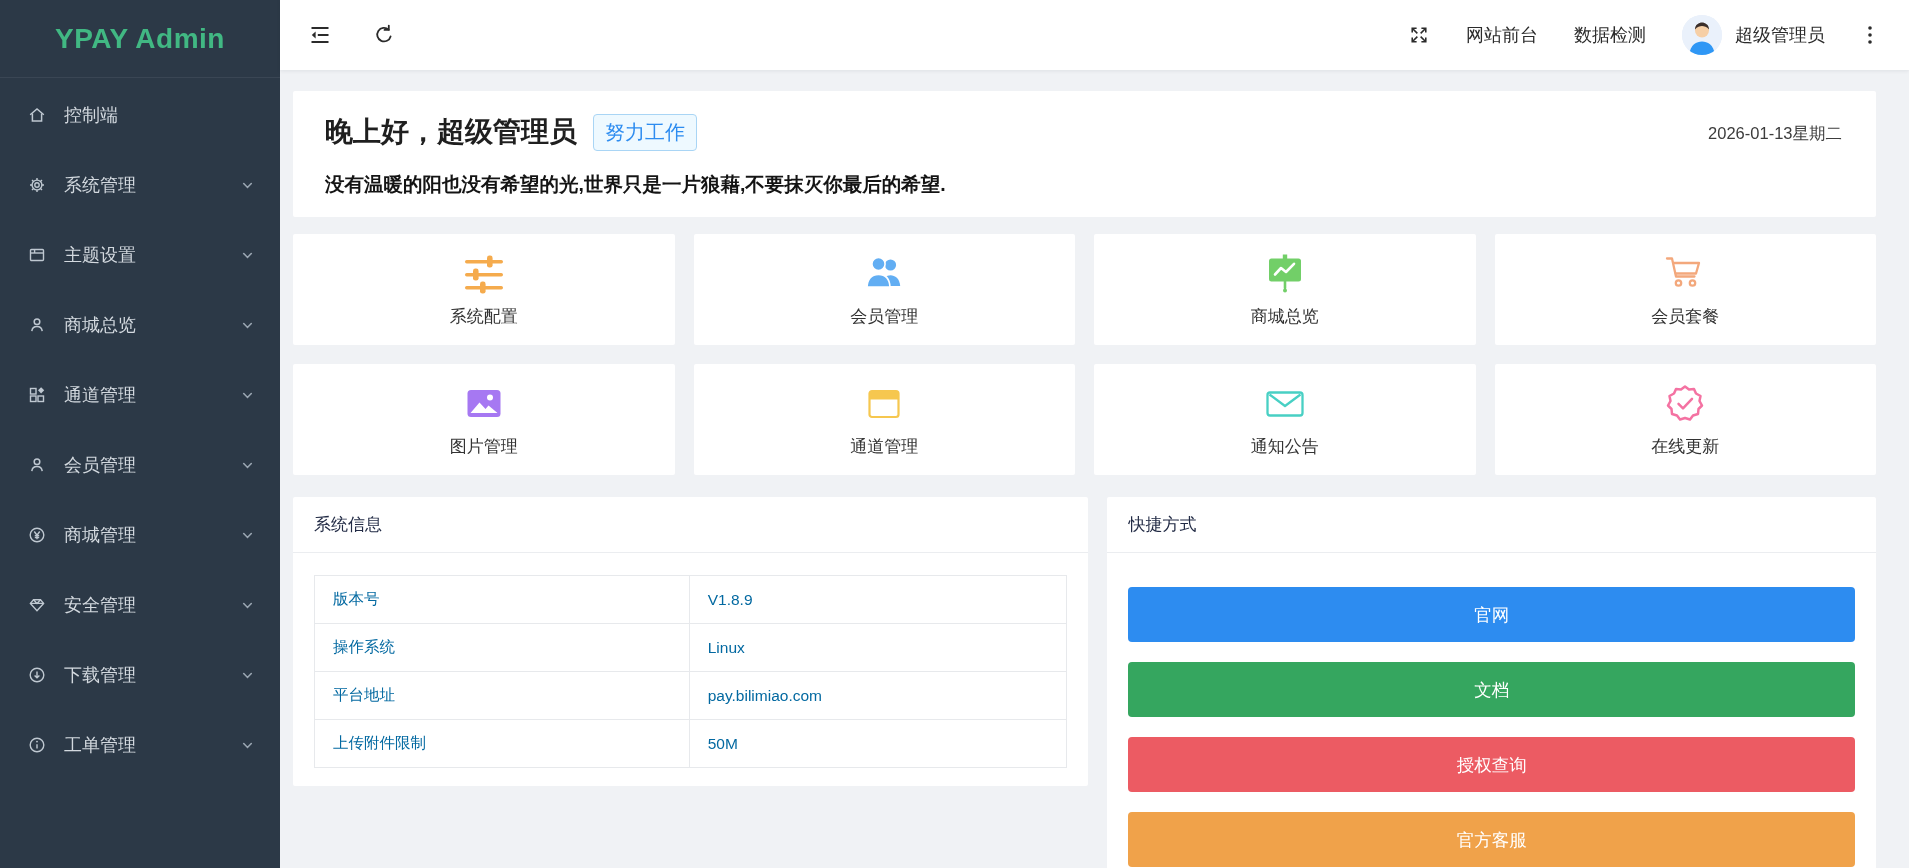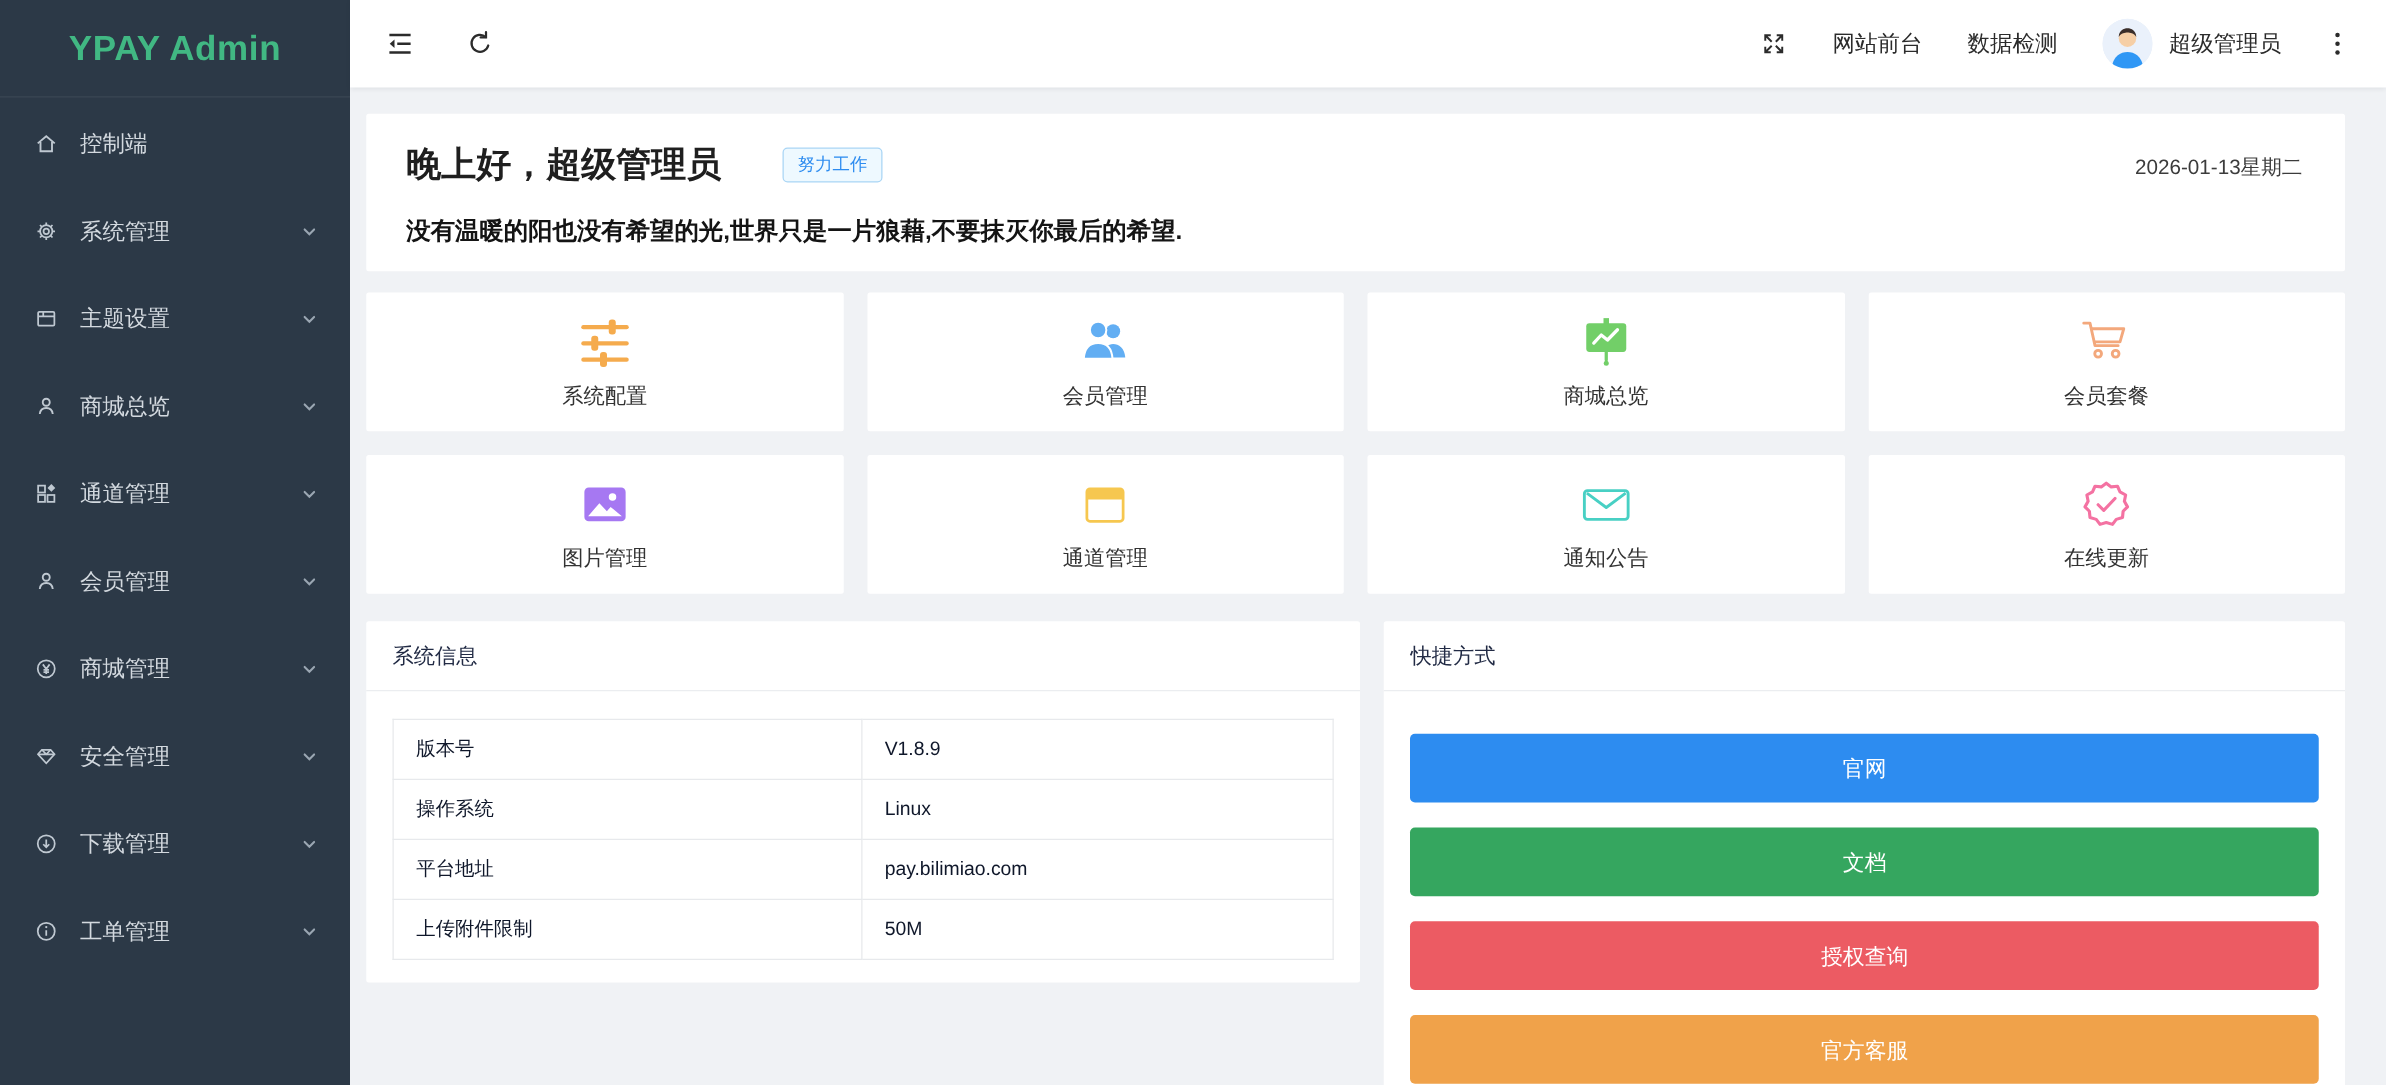--- a/index.html
+++ b/index.html
@@ -39,24 +39,24 @@
   .tb-iconbtn { display: flex; cursor: pointer; }
   .tb-right { margin-left: auto; display: flex; align-items: center; gap: 36px; font-size: 18px; color: #2b2b2b; }
   .tb-link { cursor: pointer; text-align: center; }
   .user { display: flex; align-items: center; gap: 13px; cursor: pointer; }
   .avatar { width: 40px; height: 40px; border-radius: 50%; overflow: hidden; background: #e8eef8; }
 
   .content { flex: 1; overflow: hidden; padding: 21px 33px 0 13px; }
 
   
   .greet-card { background: #fff; border-radius: 2px; position: relative; padding: 24px 32px 22px; }
-  .greet-line { display: flex; align-items: center; height: 34px; gap: 48px; }
+  .greet-line { display: flex; align-items: center; height: 34px; }
   .greet-title { font-size: 28px; font-weight: bold; color: #1f1f1f; }
   .badge {
-    margin-left: 1px; font-size: 14px; color: #2d8cf0; background: #eef9ff;
+    margin-left: 16px; font-size: 20px; color: #2d8cf0; background: #eef9ff;
     border: 1px solid #a9d5f5; border-radius: 4px; padding: 4px 11px;
   }
   .motto { margin-top: 22px; font-size: 19.5px; font-weight: bold; color: #141414; height: 24px; }
   .date { position: absolute; top: 32px; right: 34px; font-size: 16.5px; color: #3c3c3c; }
 
   
   .cards { margin-top: 17px; display: grid; grid-template-columns: repeat(4, 1fr); gap: 19px; }
   .cards + .cards { margin-top: 19px; }
   .card {
     background: #fff; height: 111px; border-radius: 2px; cursor: pointer;
@@ -67,21 +67,21 @@
 
   
   .panels { margin-top: 22px; display: grid; grid-template-columns: 1.035fr 1fr; gap: 19px; align-items: start; }
   .panel { background: #fff; border-radius: 2px; }
   .panel-header {
     height: 56px; display: flex; align-items: center; padding: 0 21px;
     font-size: 17px; color: #222b45; border-bottom: 1px solid #ebedf0;
   }
   .panel-body { padding: 22px 21px 18px; }
   .panel-body.tight { padding: 14px 21px 7px; }
-  table.info { width: 100%; border-collapse: collapse; font-size: 15.5px; color: #0f172a; }
+  table.info { width: 100%; border-collapse: collapse; font-size: 15.5px; color: #0369a1; }
   .info td { border: 1px solid #e7e9ec; height: 48px; padding-left: 18px; }
   .info td.k { width: 49.8%; }
 
   .btn {
     height: 55px; border-radius: 4px; margin-bottom: 13px; cursor: pointer;
     display: flex; align-items: center; justify-content: center;
     color: #fff; font-size: 17.5px; margin-top: 20px;
   }
   .btn:last-child { margin-bottom: 0; }
   .btn-site    { background: #2d8cf0; }

